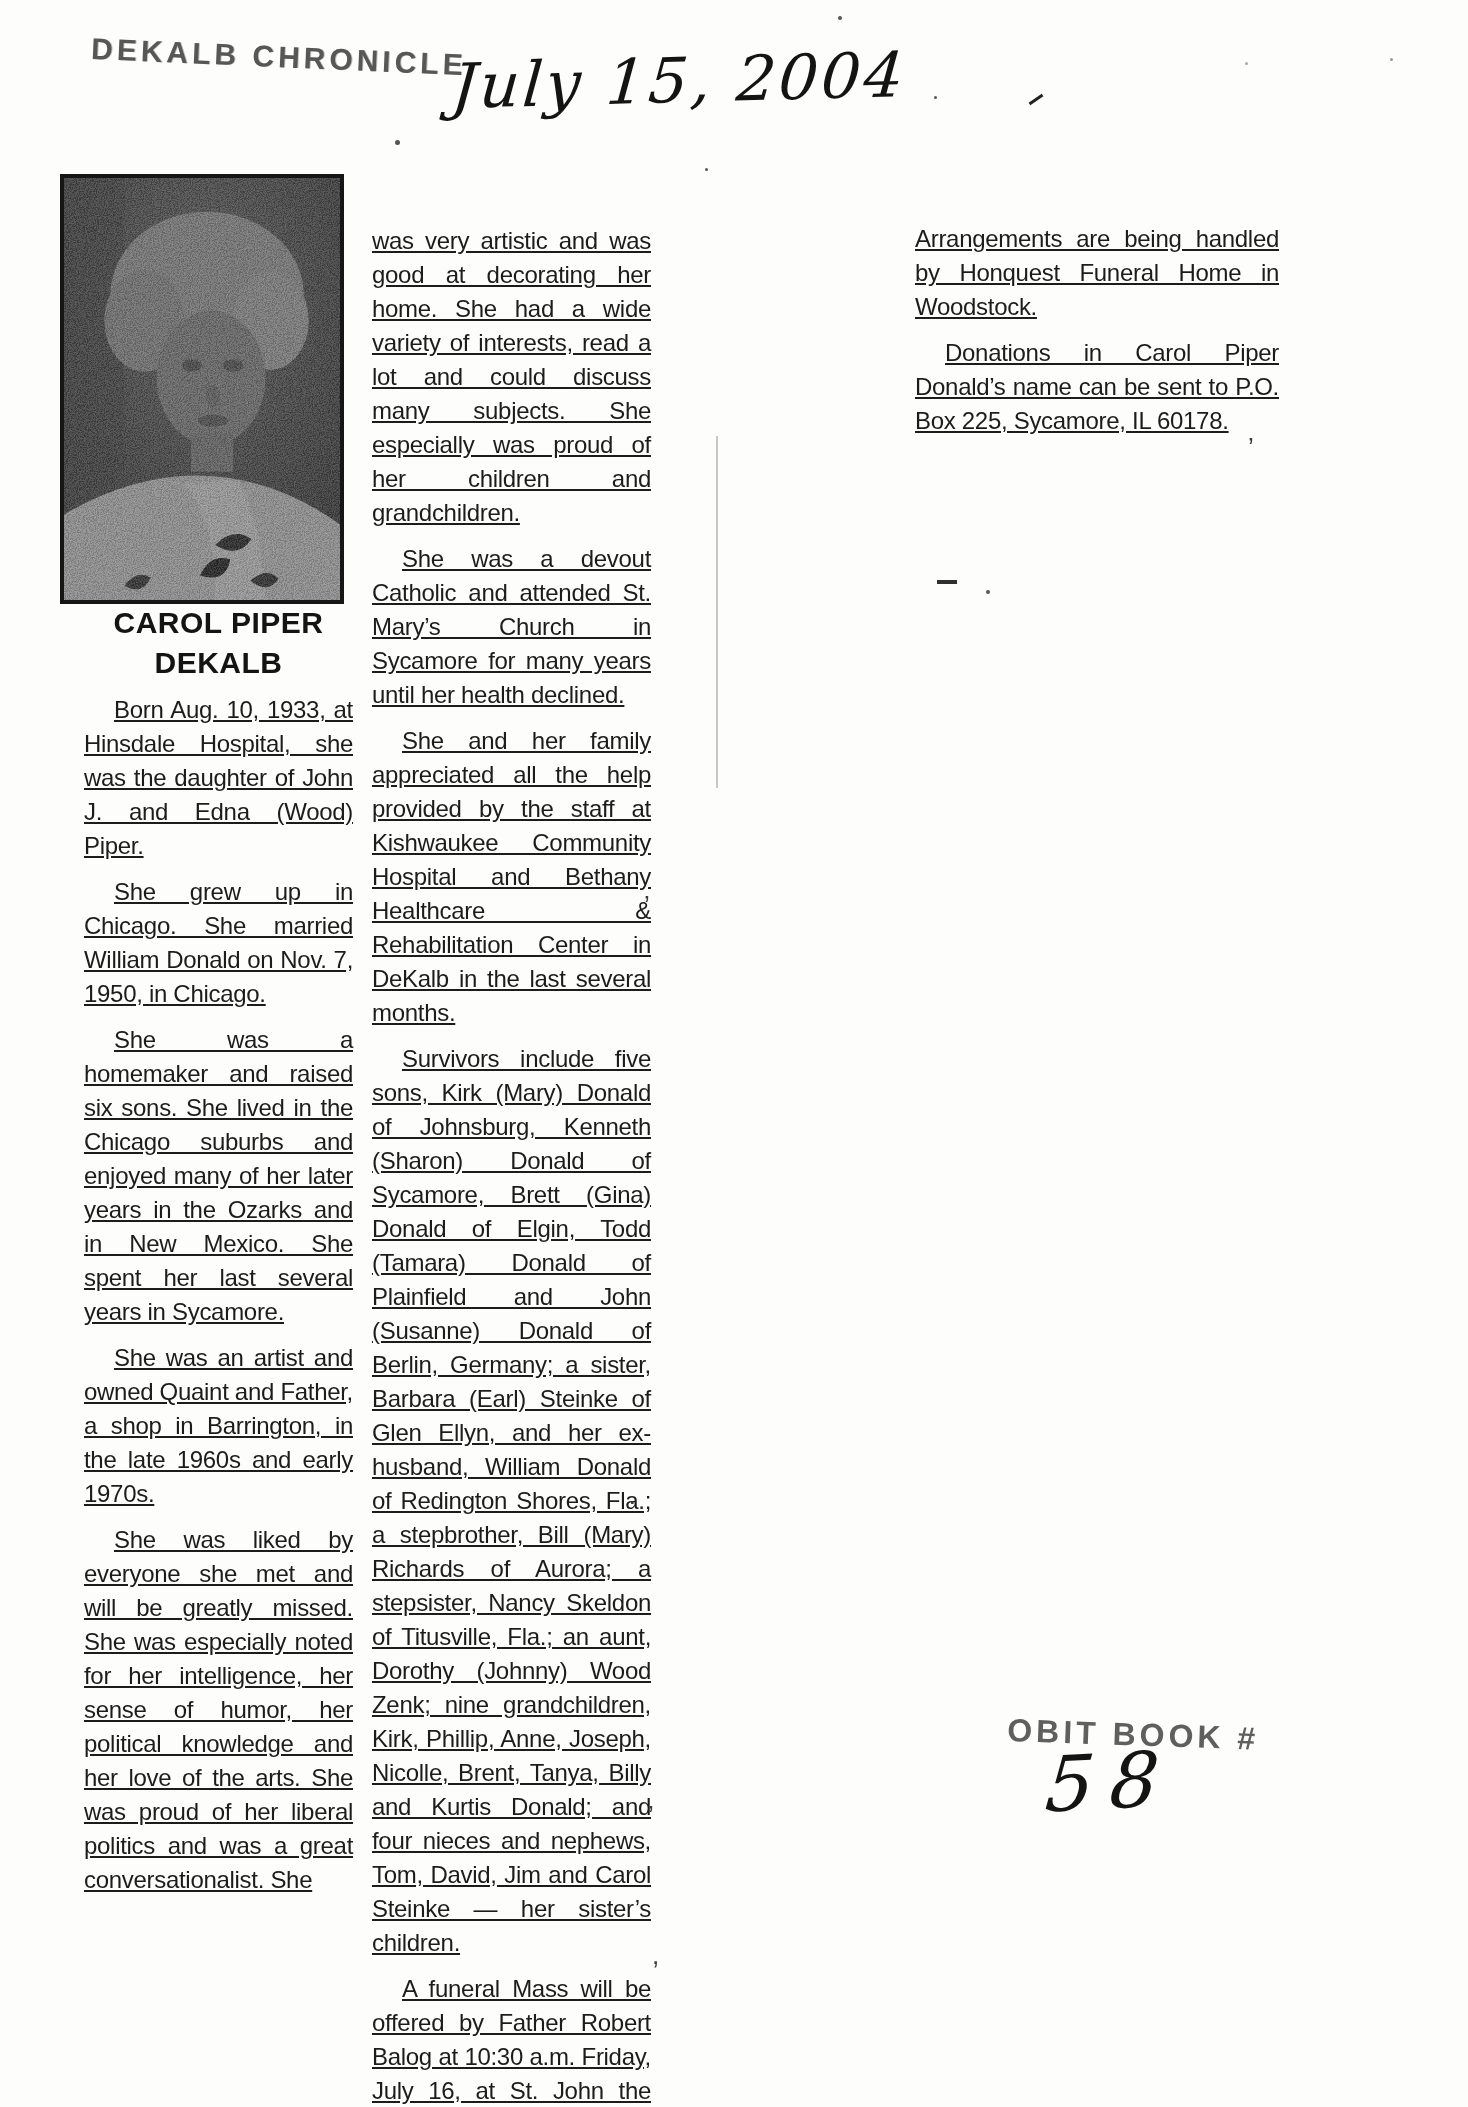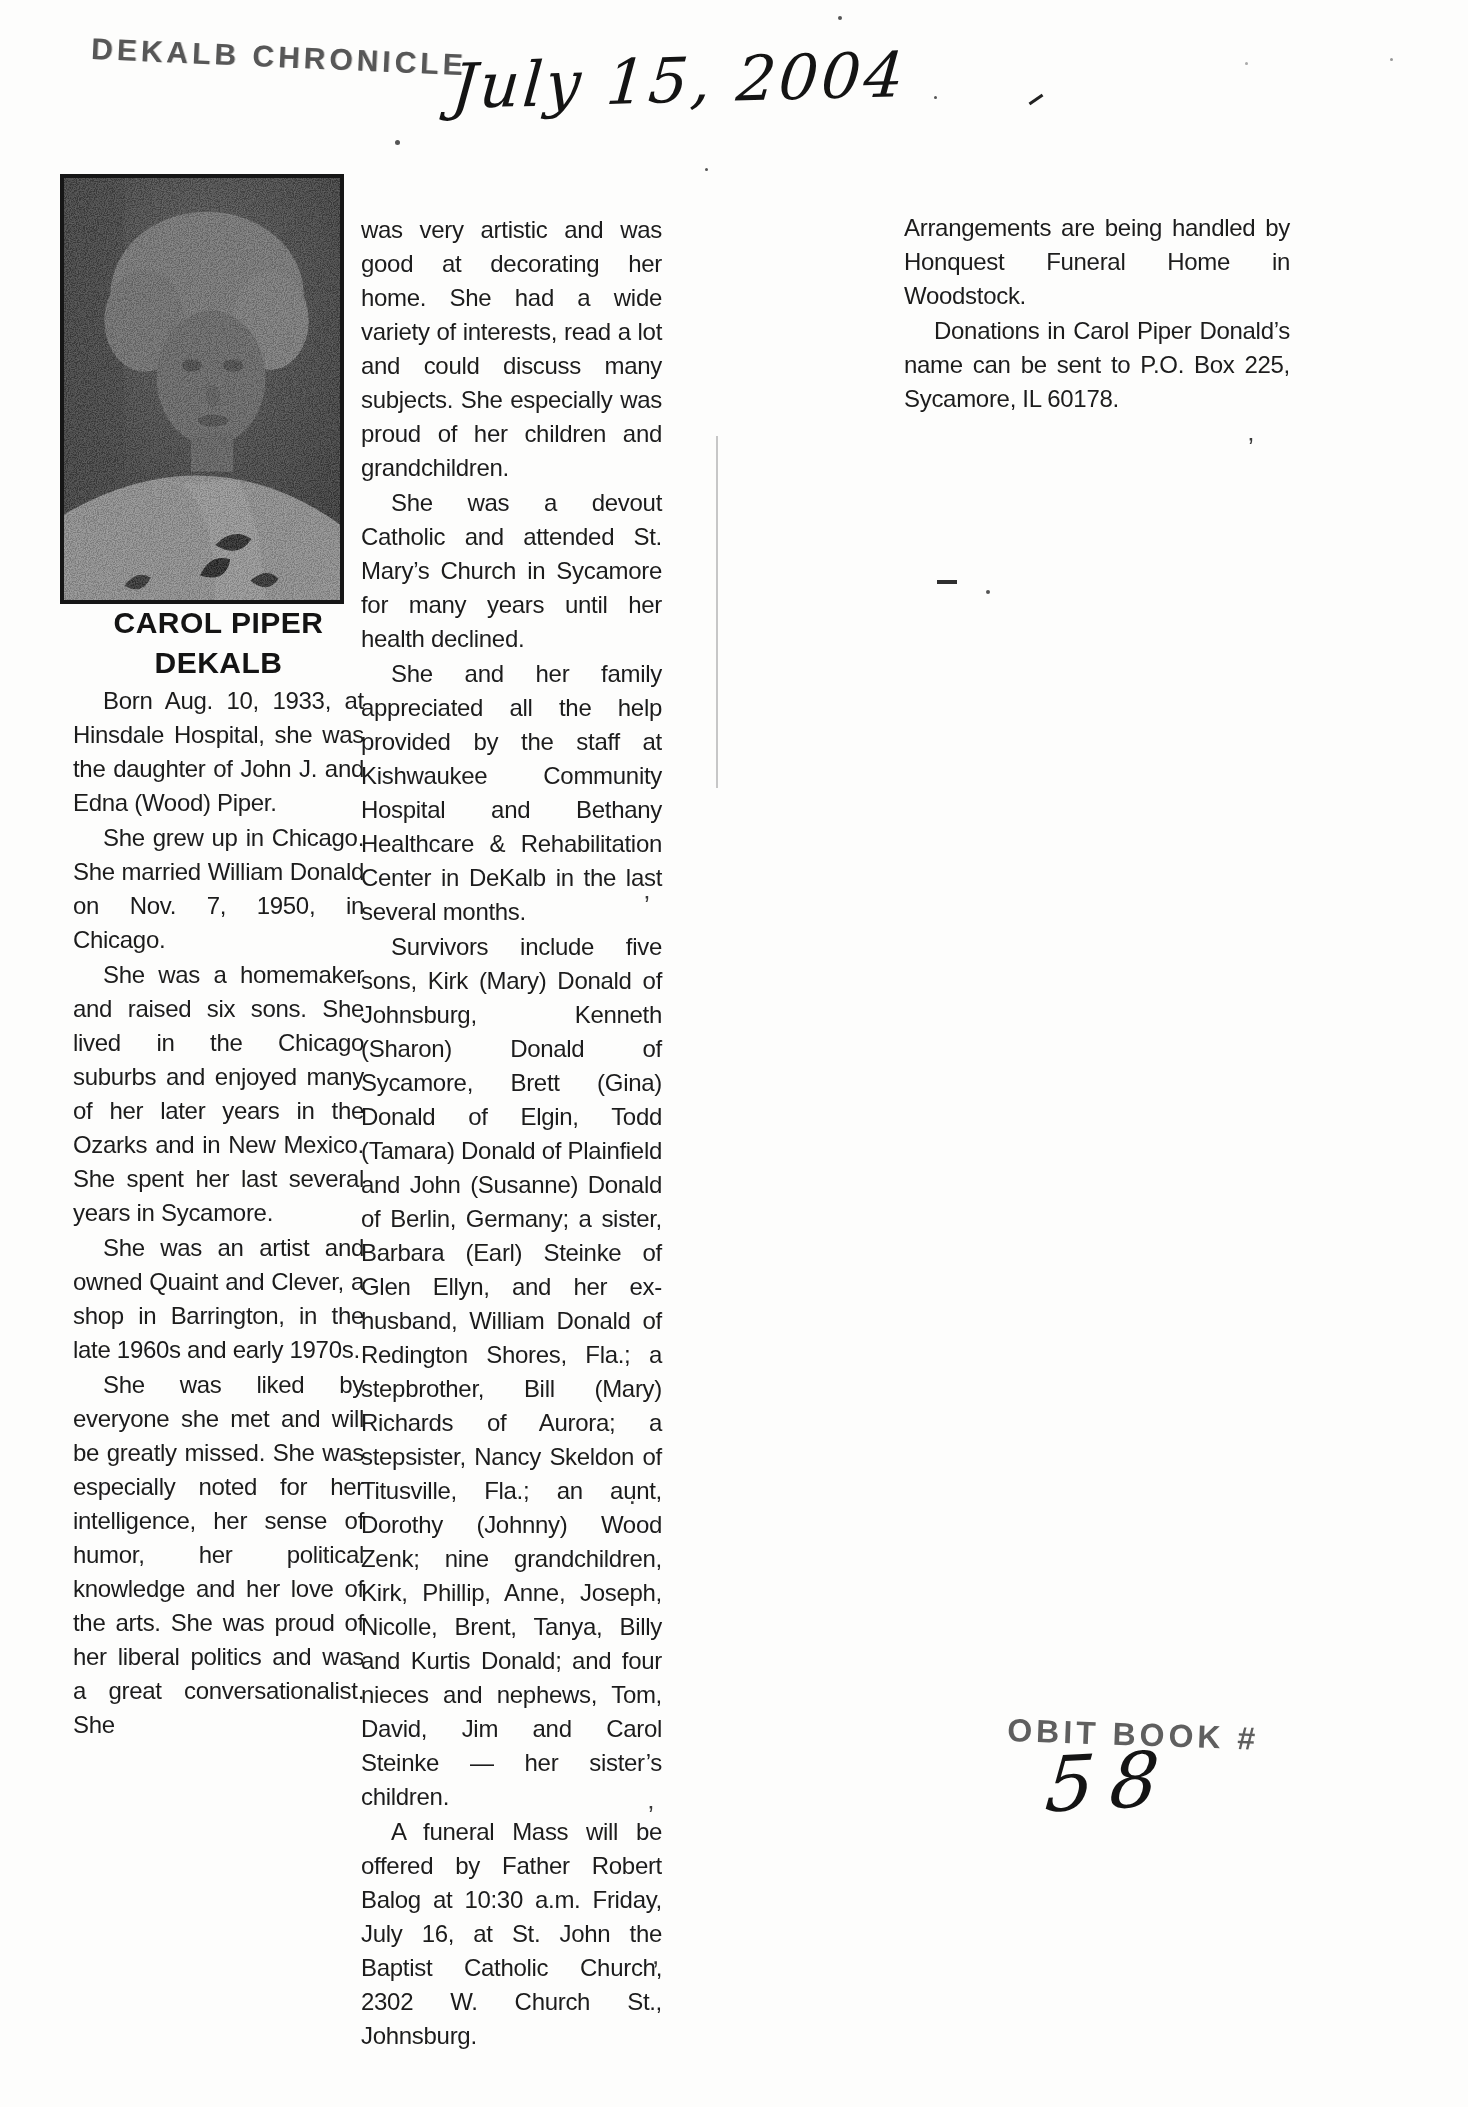--- a/index.html
+++ b/index.html
@@ -36,21 +36,21 @@
   .photo-frame{
     position:absolute;left:60px;top:174px;width:276px;height:422px;
     border:4px solid #161616;background:#8a8a8a;
   }
   .photo-frame svg{display:block;width:100%;height:100%;}
   
   .obit-col{
     position:absolute;font-size:24px;line-height:34px;letter-spacing:-0.3px;
     text-align:justify;color:#1c1c1c;
   }
-  .obit-col p{margin:1px;text-indent:30px;}
+  .obit-col p{margin:12px;text-indent:30px;text-decoration:underline;}
   .obit-col.no-first-indent p:first-child{text-indent:0;}
   .col-1{left:72px;top:604px;width:293px;}
   .col-2{left:360px;top:212px;width:303px;}
   .col-3{left:903px;top:210px;width:388px;}
   .headline{
     text-align:center;font-weight:bold;font-size:30px;line-height:37px;
     letter-spacing:.5px;margin-bottom:3px;text-indent:0;color:#141414;
   }
   
   .speck{position:absolute;background:#555;border-radius:50%;}
@@ -107,21 +107,21 @@
     </svg>
   </div>
 
   <div class="obit-col col-1">
     <div class="headline">CAROL PIPER</div>
     <div class="headline">DEKALB</div>
     <div>
         <p>Born Aug. 10, 1933, at Hinsdale Hospital, she was the daughter of John J. and Edna (Wood) Piper.</p>
         <p>She grew up in Chicago. She married William Donald on Nov. 7, 1950, in Chicago.</p>
         <p>She was a homemaker and raised six sons. She lived in the Chicago suburbs and enjoyed many of her later years in the Ozarks and in New Mexico. She spent her last several years in Sycamore.</p>
-        <p>She was an artist and owned Quaint and Clever, a shop in Barrington, in the late 1960s and early 1970s.</p>
+        <p>She was an artist and owned Quaint and Father, a shop in Barrington, in the late 1960s and early 1970s.</p>
         <p>She was liked by everyone she met and will be greatly missed. She was especially noted for her intelligence, her sense of humor, her political knowledge and her love of the arts. She was proud of her liberal politics and was a great conversationalist. She</p>
       </div>
   </div>
 
   <div class="obit-col col-2 no-first-indent">
       <p>was very artistic and was good at decorating her home. She had a wide variety of interests, read a lot and could discuss many subjects. She especially was proud of her children and grandchildren.</p>
       <p>She was a devout Catholic and attended St. Mary’s Church in Sycamore for many years until her health declined.</p>
       <p>She and her family appreciated all the help provided by the staff at Kishwaukee Community Hospital and Bethany Healthcare &amp; Rehabilitation Center in DeKalb in the last several months.</p>
       <p>Survivors include five sons, Kirk (Mary) Donald of Johnsburg, Kenneth (Sharon) Donald of Sycamore, Brett (Gina) Donald of Elgin, Todd (Tamara) Donald of Plainfield and John (Susanne) Donald of Berlin, Germany; a sister, Barbara (Earl) Steinke of Glen Ellyn, and her ex-husband, William Donald of Redington Shores, Fla.; a stepbrother, Bill (Mary) Richards of Aurora; a stepsister, Nancy Skeldon of Titusville, Fla.; an aunt, Dorothy (Johnny) Wood Zenk; nine grandchildren, Kirk, Phillip, Anne, Joseph, Nicolle, Brent, Tanya, Billy and Kurtis Donald; and four nieces and nephews, Tom, David, Jim and Carol Steinke — her sister’s children.</p>
       <p>A funeral Mass will be offered by Father Robert Balog at 10:30 a.m. Friday, July 16, at St. John the Baptist Catholic Church, 2302 W. Church St., Johnsburg.</p>

